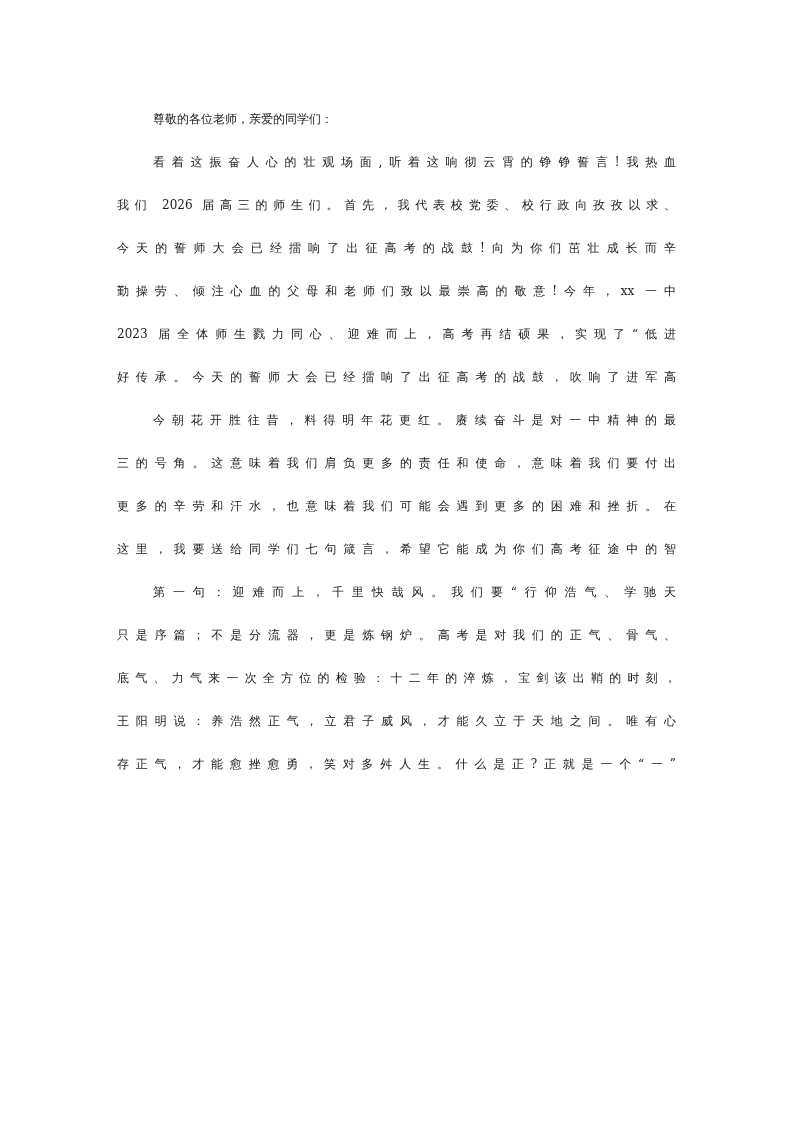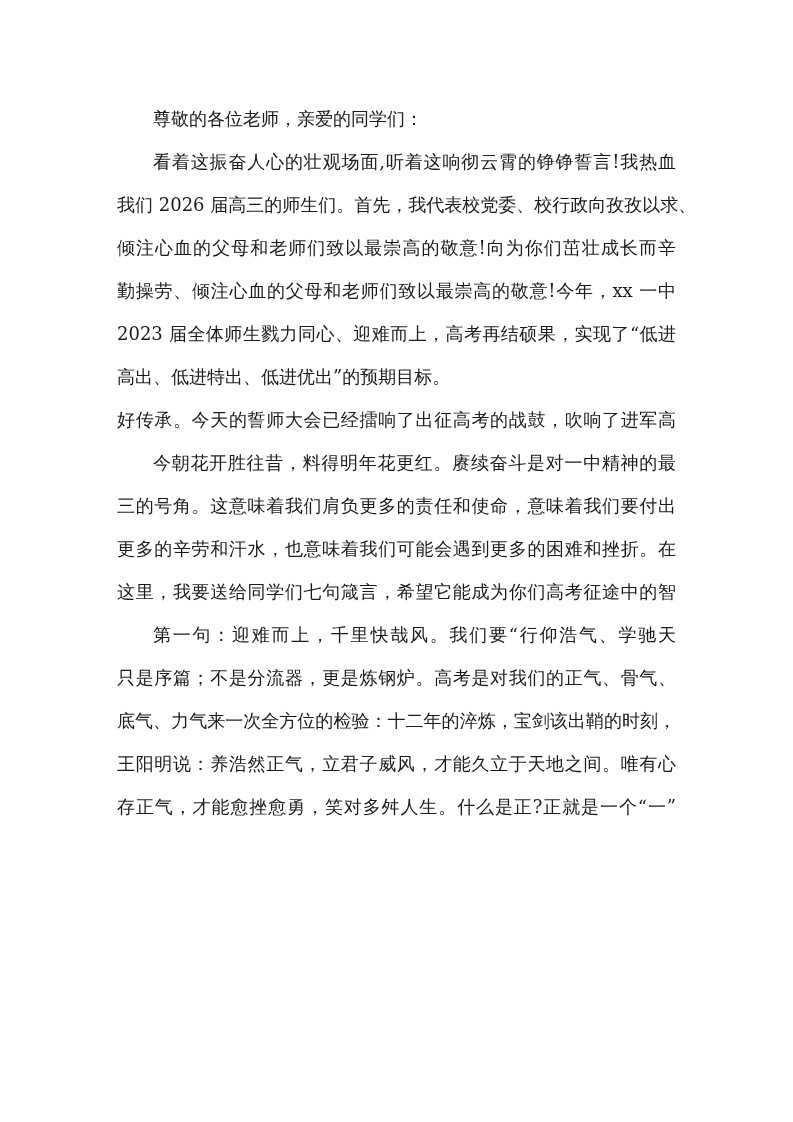--- a/index.html
+++ b/index.html
@@ -3,21 +3,21 @@
 <meta charset="utf-8">
 <style>
   html, body { margin: 0; padding: 0; background: #ffffff; }
   body { width: 793px; height: 1122px; position: relative; overflow: hidden; }
   .page {
     position: absolute;
     left: 117px;
     top: 104px;
     width: 559px;
     font-family: "DejaVu Serif", "Liberation Serif", serif;
-    font-size: 18px;
+    font-size: 12px;
     color: #1a1a1a;
   }
   .line {
     display: block;
     height: 43px;
     line-height: 30px;
     white-space: nowrap;
     text-align: justify;
     text-align-last: justify;
     overflow: visible;
@@ -25,24 +25,23 @@
   .line.last { text-align-last: left; }
   .line.indent { padding-left: 36px; }
 </style>
 </head>
 <body>
 
 <div class="page">
   <div class="line indent last">尊敬的各位老师，亲爱的同学们：</div>
   <div class="line indent">看着这振奋人心的壮观场面,听着这响彻云霄的铮铮誓言!我热血</div>
   <div class="line">我们 2026 届高三的师生们。首先，我代表校党委、校行政向孜孜以求、</div>
-  <div class="line">倾注心血的父母和老师们致以最崇高的敬意!向为你们茁壮成长而辛</div>
+  <div class="line">今天的誓师大会已经擂响了出征高考的战鼓!向为你们茁壮成长而辛</div>
   <div class="line">勤操劳、倾注心血的父母和老师们致以最崇高的敬意!今年，xx 一中</div>
   <div class="line">2023 届全体师生戮力同心、迎难而上，高考再结硕果，实现了“低进</div>
-  <div class="line last">高出、低进特出、低进优出”的预期目标。</div>
   <div class="line">好传承。今天的誓师大会已经擂响了出征高考的战鼓，吹响了进军高</div>
   <div class="line indent">今朝花开胜往昔，料得明年花更红。赓续奋斗是对一中精神的最</div>
   <div class="line">三的号角。这意味着我们肩负更多的责任和使命，意味着我们要付出</div>
   <div class="line">更多的辛劳和汗水，也意味着我们可能会遇到更多的困难和挫折。在</div>
   <div class="line">这里，我要送给同学们七句箴言，希望它能成为你们高考征途中的智</div>
   <div class="line indent">第一句：迎难而上，千里快哉风。我们要“行仰浩气、学驰天</div>
   <div class="line">只是序篇；不是分流器，更是炼钢炉。高考是对我们的正气、骨气、</div>
   <div class="line">底气、力气来一次全方位的检验：十二年的淬炼，宝剑该出鞘的时刻，</div>
   <div class="line">王阳明说：养浩然正气，立君子威风，才能久立于天地之间。唯有心</div>
   <div class="line">存正气，才能愈挫愈勇，笑对多舛人生。什么是正?正就是一个“一”</div>

